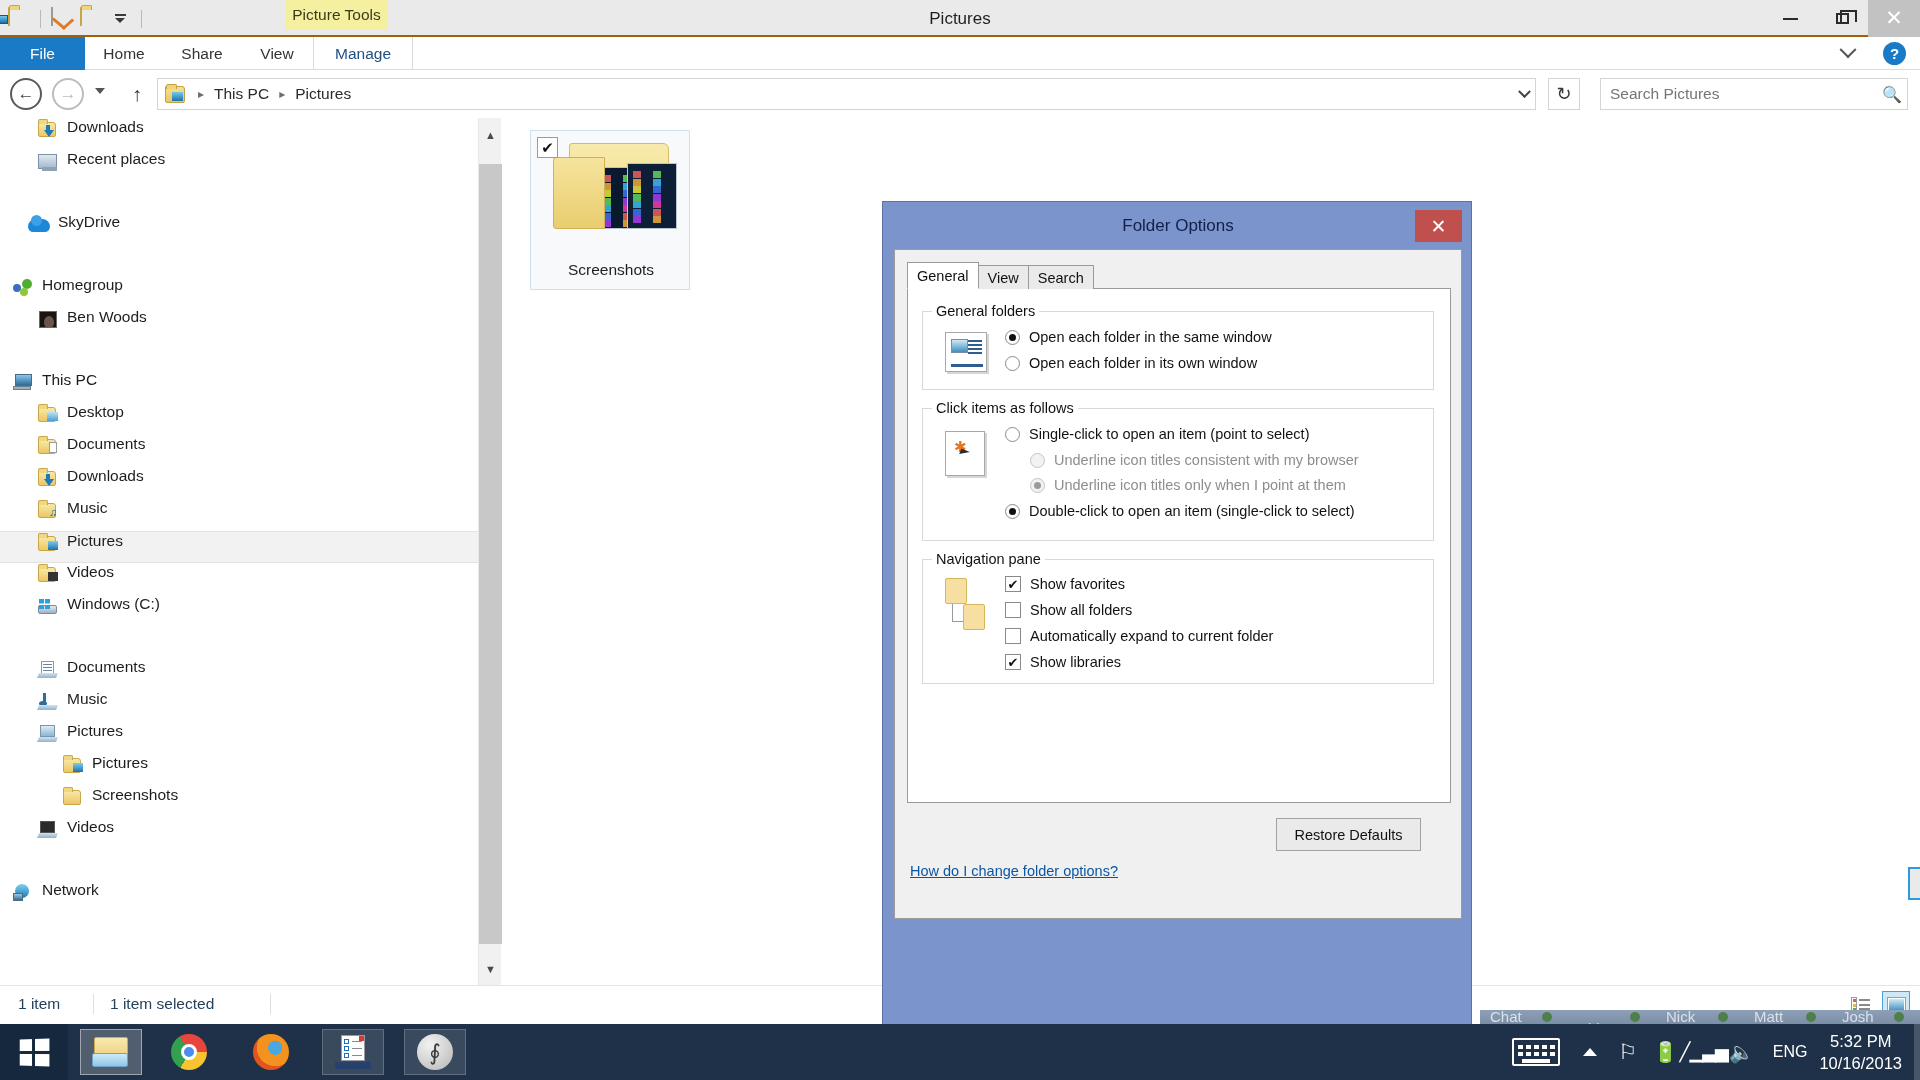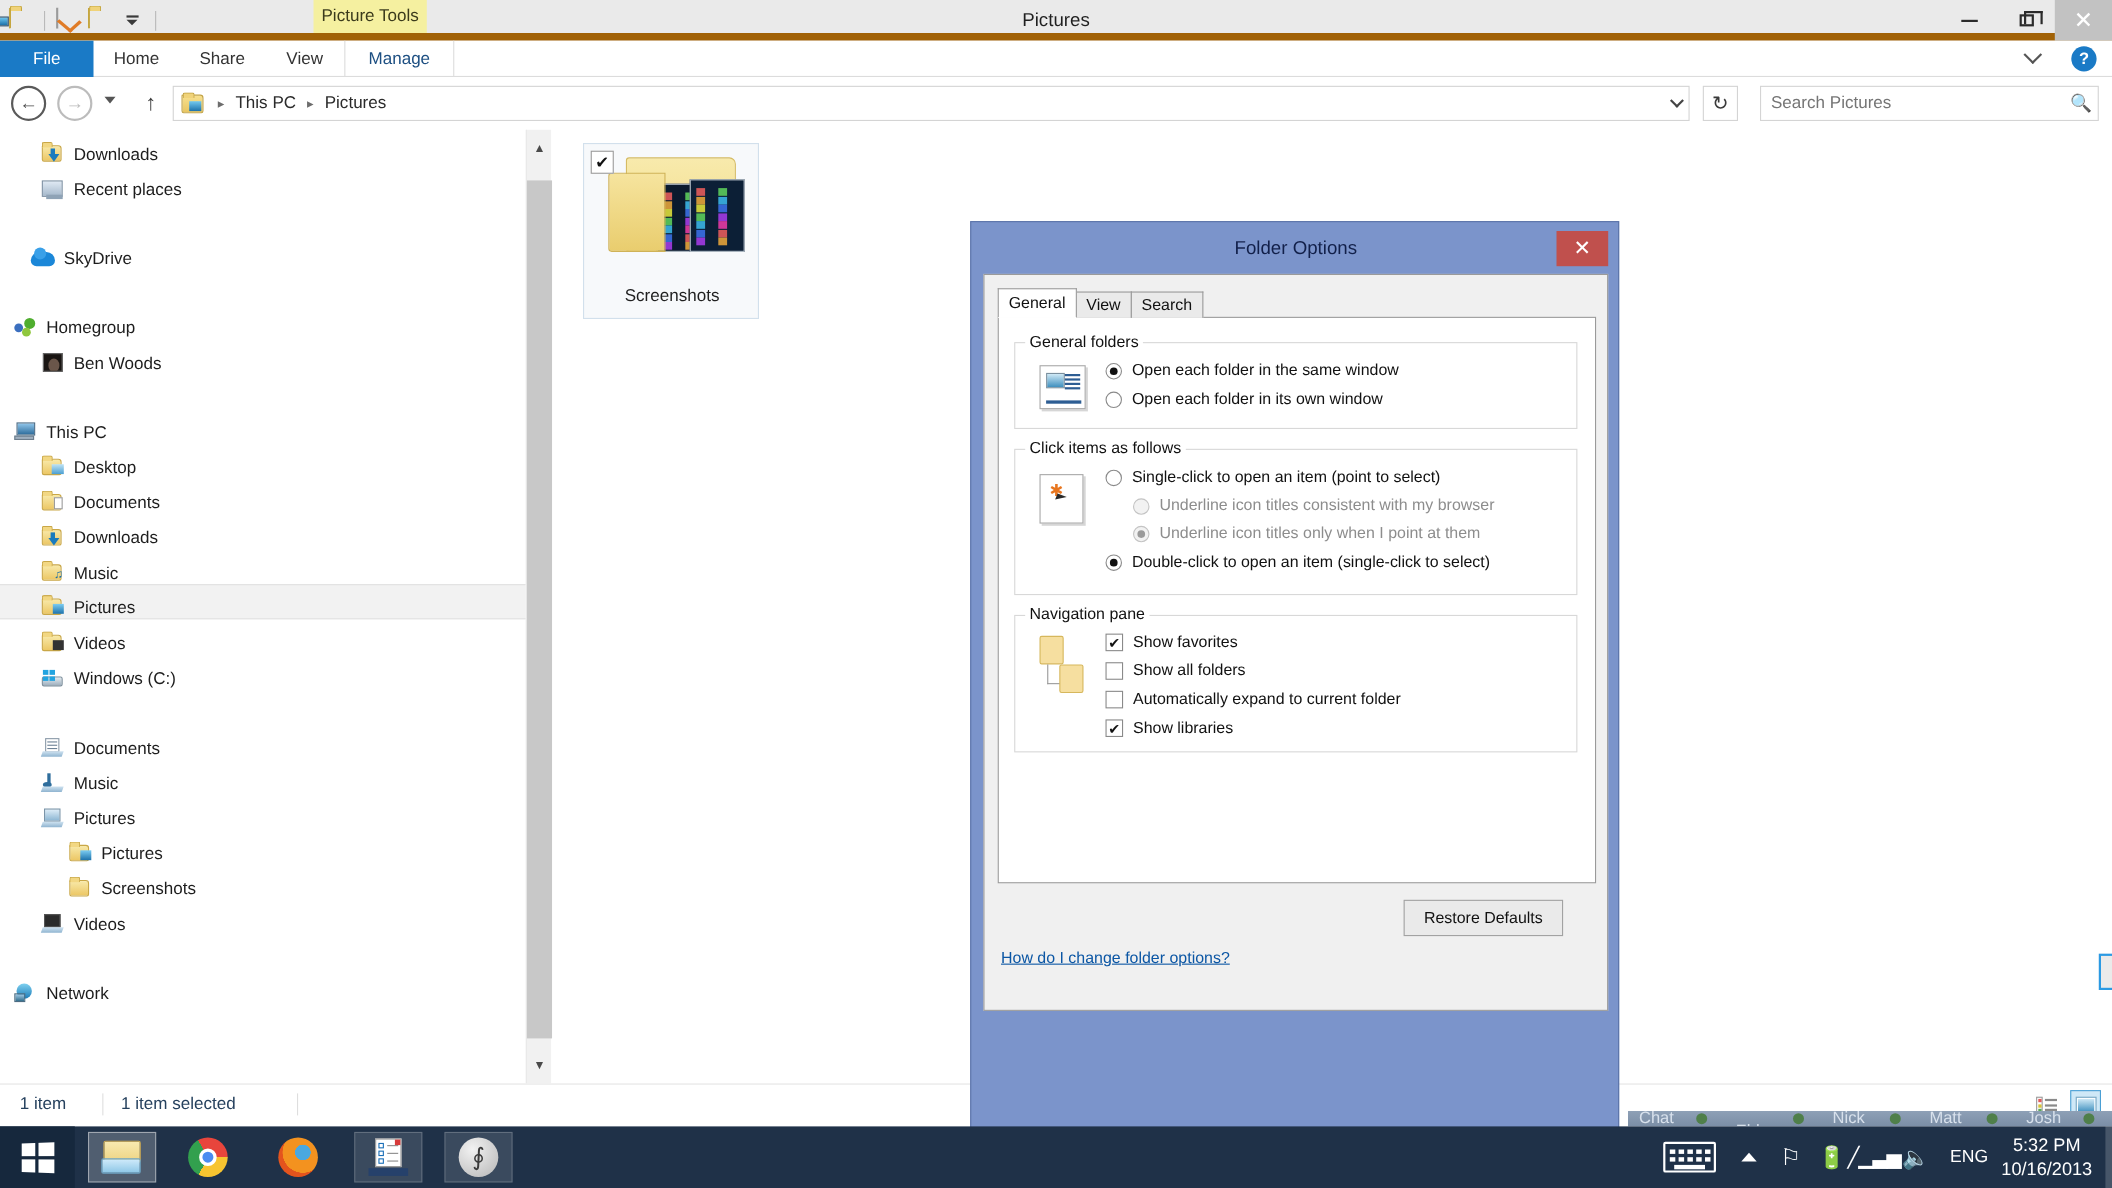--- a/index.html
+++ b/index.html
@@ -7,21 +7,21 @@
     width: 1920px; height: 1080px;
     overflow: hidden;
     font-family: "Liberation Sans", sans-serif;
     background: #ffffff;
   }
   body { position: relative; }
 
   
   #titlebar {
     position:absolute; left:0; top:0; width:1920px; height:37px;
-    background:#eaeaea; border-bottom:7px solid #a16207;
+    background:#eaeaea; border-bottom:2px solid #a16207;
   }
   #qat { position:absolute; left:8px; top:0; height:37px; display:flex; align-items:center; gap:7px; }
   .qat-icon { width:22px; height:22px; position:relative; display:inline-block; }
   .qat-sep { width:1px; height:18px; background:#b9b9b9; display:inline-block; margin:0 3px; }
   .folder-mini {
     width:20px;height:16px;background:linear-gradient(#f7e08f,#edc96a);
     border:1px solid #c5a63f;border-radius:1px 3px 2px 2px; position:relative;
   }
   .folder-mini:before{content:"";position:absolute;left:0;top:-3px;width:9px;height:4px;
     background:#f0d37a;border:1px solid #c5a63f;border-bottom:none;border-radius:2px 2px 0 0;}
@@ -92,21 +92,21 @@
      display:flex;align-items:center;justify-content:center;font-size:18px;color:#3a3a3a;background:#fff;}
   #searchbox{position:absolute;left:1600px;top:8px;width:308px;height:32px;border:1px solid #d4d4d4;background:#fff;display:flex;align-items:center;}
   #search-input{flex:1;border:none;outline:none;font-size:15.5px;color:#777;padding-left:9px;background:transparent;font-family:"Liberation Sans",sans-serif;}
   #search-icon{width:30px;display:flex;align-items:center;justify-content:center;font-size:16px;color:#555;}
 
   
   #mainarea{position:absolute;left:0;top:118px;width:1920px;height:867px;background:#fff;}
 
   
   #navpane{position:absolute;left:0;top:0;width:478px;height:867px;overflow:hidden;background:#fff;}
-  .nav-item{height:32px;display:flex;align-items:flex-end;font-size:15.5px;color:#1d1d1d;cursor:default;}
+  .nav-item{height:32px;display:flex;align-items:flex-start;font-size:15.5px;color:#1d1d1d;cursor:default;}
   .nav-item.selected{background:#f2f2f2;border-top:1px solid #e2e2e2;border-bottom:1px solid #e2e2e2;}
   .nav-lbl{white-space:nowrap;}
   .nav-ico{width:22px;height:22px;margin-right:8px;flex:0 0 22px;position:relative;}
   .nav-spacer{height:31px;}
   .f-yellow{position:absolute;left:1px;top:4px;width:18px;height:15px;
      background:linear-gradient(#f8e9a9,#ecc765);border:1px solid #c9a747;border-radius:1px 3px 2px 2px;}
   .f-yellow:before{content:"";position:absolute;left:-1px;top:-4px;width:8px;height:4px;background:#f2d783;
      border:1px solid #c9a747;border-bottom:none;border-radius:2px 2px 0 0;}
   .ov-blue{position:absolute;right:1px;bottom:4px;width:10px;height:9px;background:linear-gradient(#7ccdf2,#1d72ab);}
   .ov-dl{position:absolute;left:7px;bottom:3px;width:0;height:0;border-left:5px solid transparent;border-right:5px solid transparent;border-top:7px solid #1a7bbd;}

